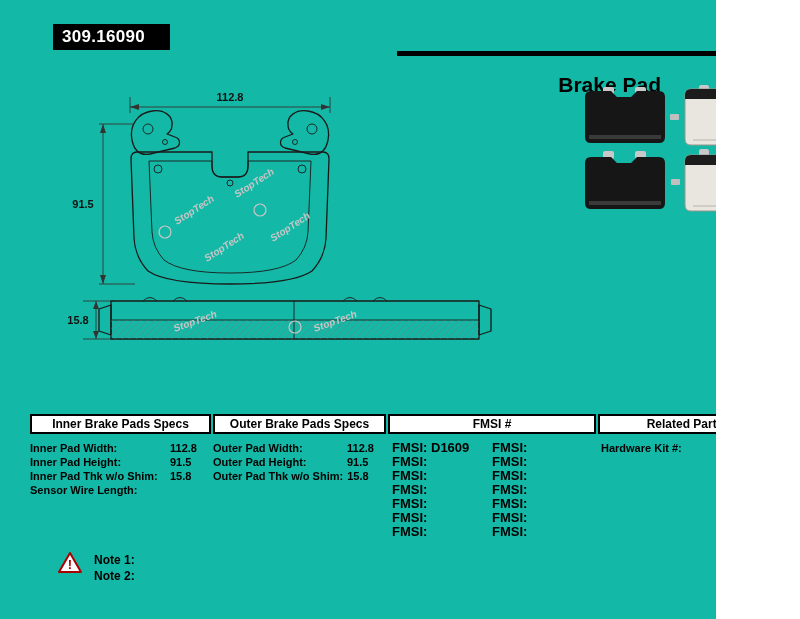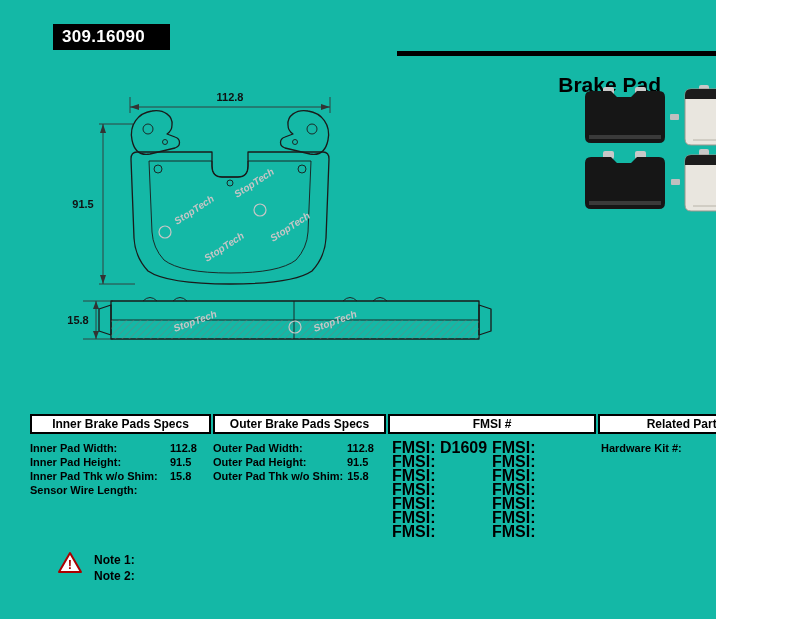--- a/index.html
+++ b/index.html
@@ -33,21 +33,21 @@
   #h-related{left:598px;width:174px;}
 
   .col-rows{position:absolute;top:441px;font-size:11px;font-weight:bold;line-height:14px;}
   #rows-inner{left:30px;width:181px;}
   #rows-outer{left:213px;width:173px;}
   .spec-row{display:flex;}
   .spec-label{flex:0 0 136px;white-space:pre;}
   #rows-outer .spec-label{flex:0 0 130px;}
   .spec-value{padding-left:4px;white-space:pre;}
 
-  .fmsi-col{position:absolute;top:441px;font-size:16px;font-weight:bold;line-height:14px;}
+  .fmsi-col{position:absolute;top:441px;font-size:13px;font-weight:bold;line-height:14px;}
   #fmsi-left{left:392px;}
   #fmsi-right{left:492px;}
   #rows-related{left:601px;width:170px;}
   .cell{height:14px;white-space:pre;}
 
   
   .warning{position:absolute;left:57px;top:551px;}
   .note{position:absolute;left:94px;font-weight:bold;font-size:12px;}
   #note1{top:553px;}
   #note2{top:569px;}

